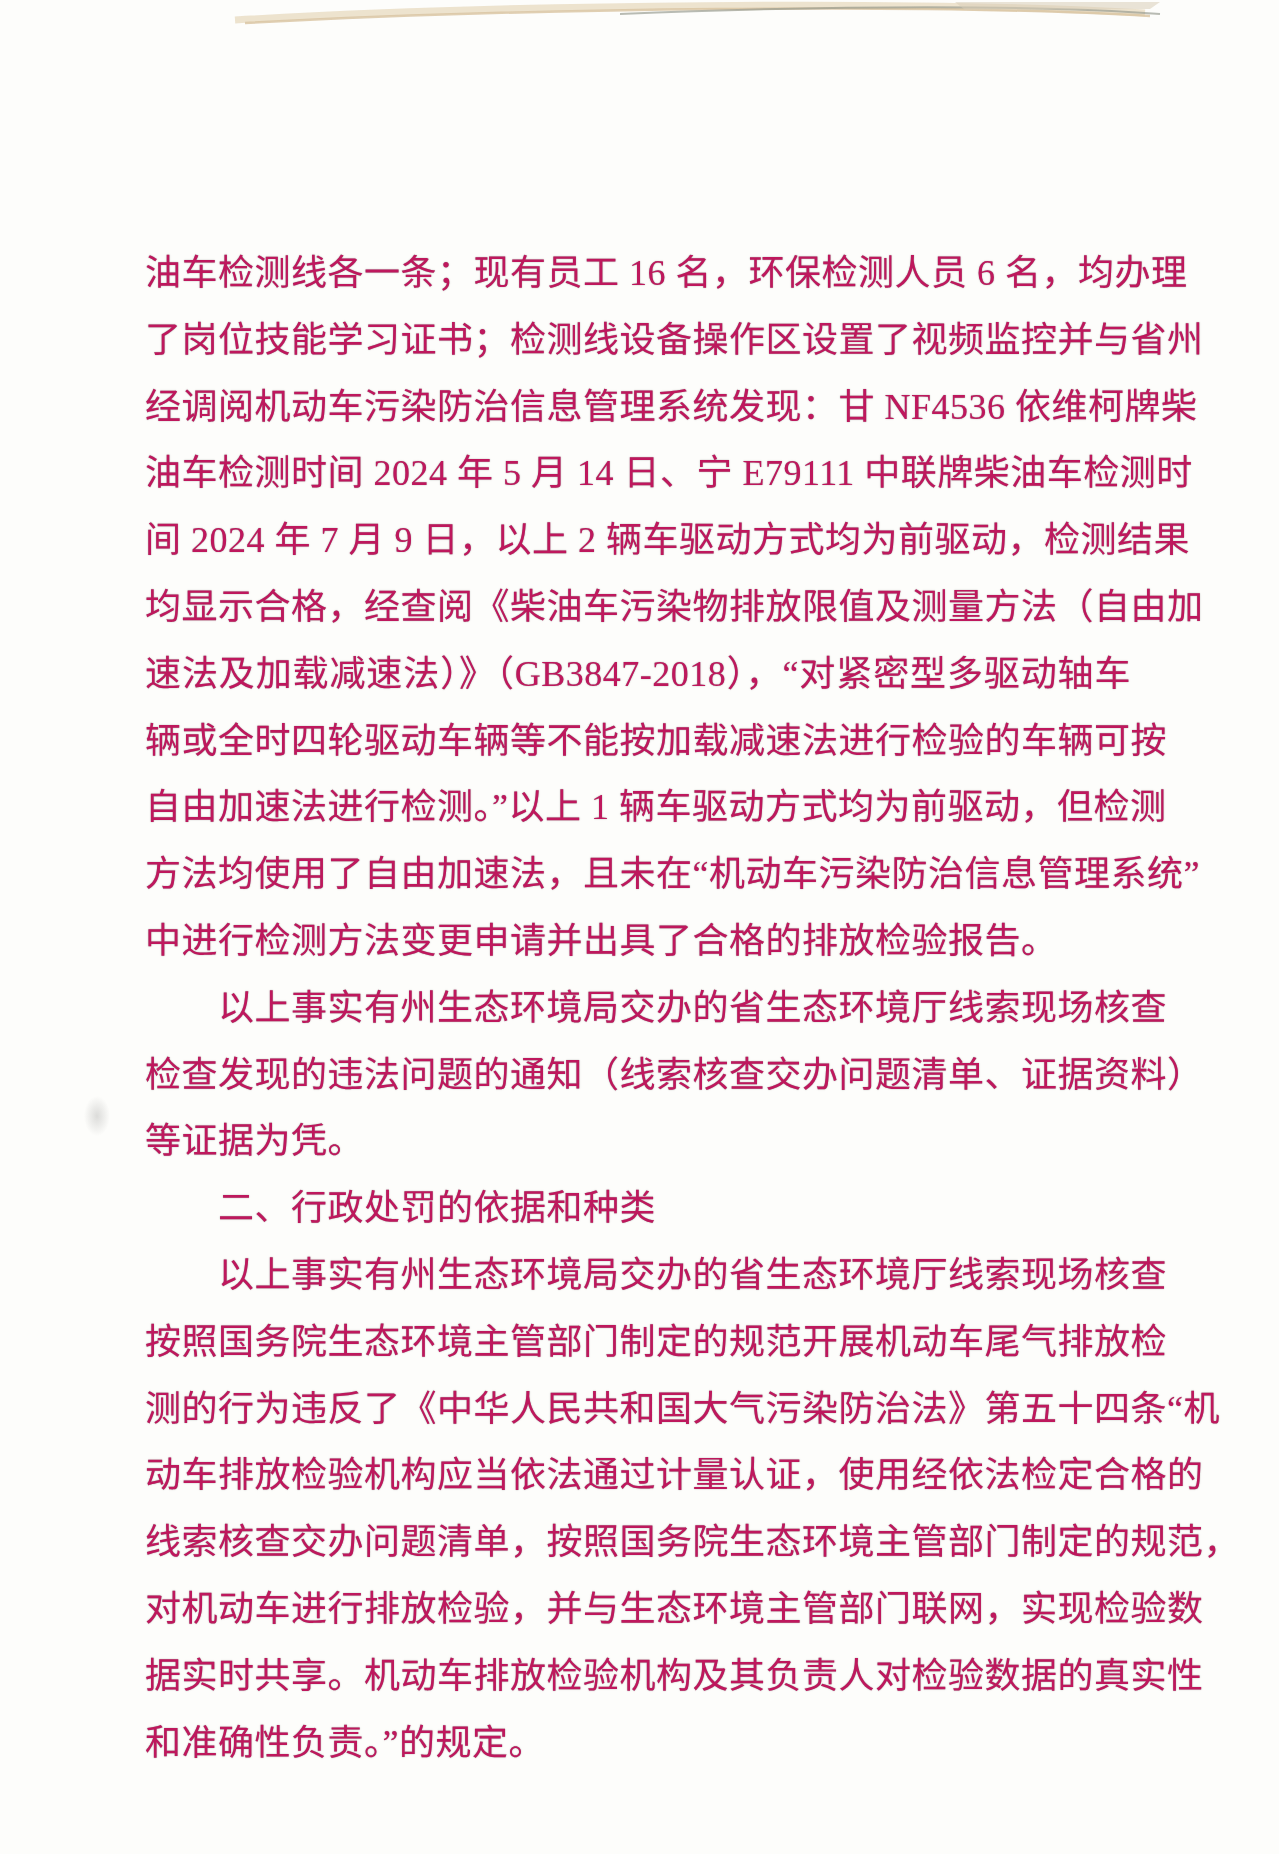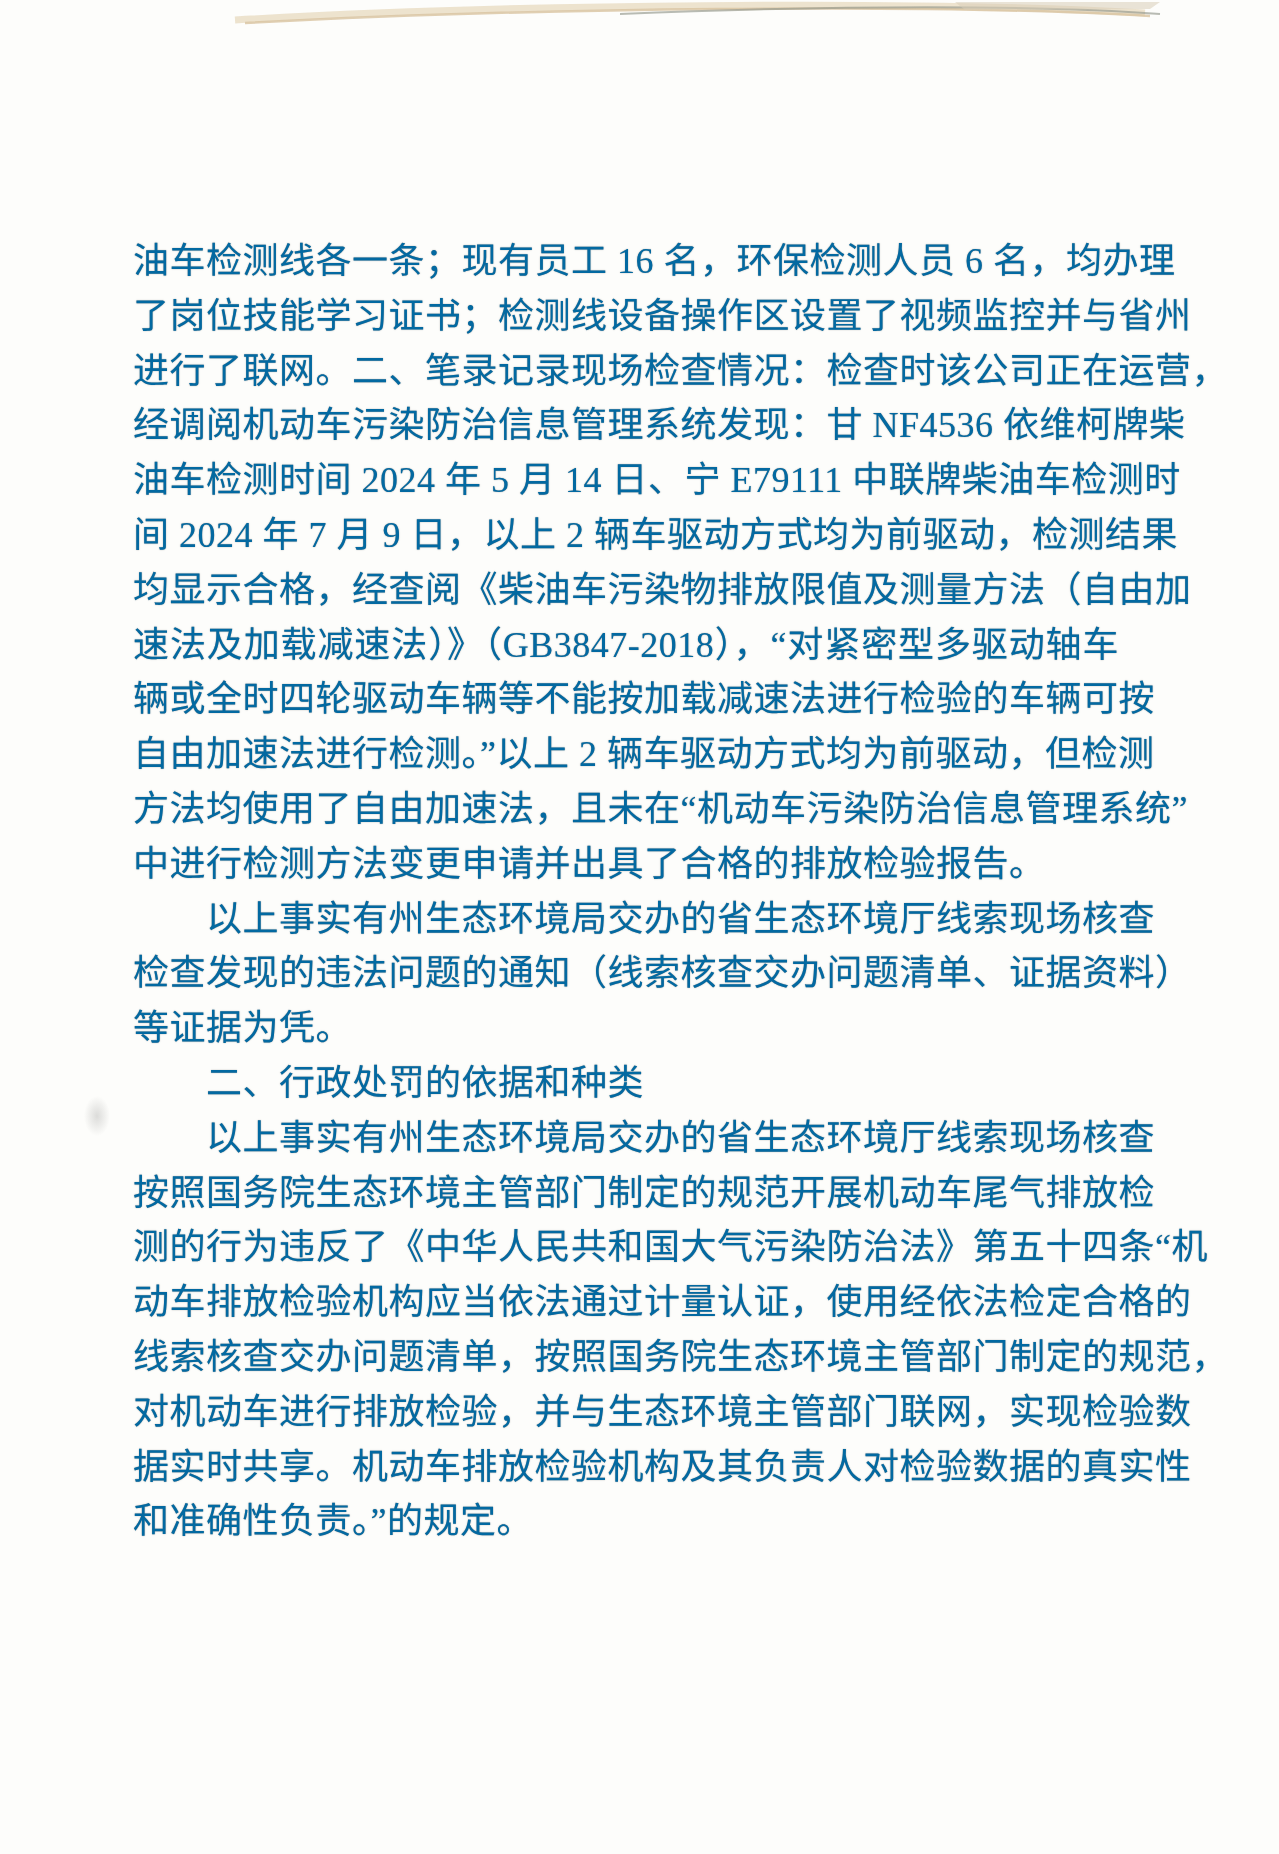--- a/index.html
+++ b/index.html
@@ -33,27 +33,27 @@
     background: radial-gradient(closest-side, rgba(120,120,118,0.25), rgba(120,120,118,0));
     pointer-events: none;
   }
   .text-block {
     position: absolute;
     left: 133px;
     top: 234px;
     width: 986px;
   }
   .line {
-    margin: 0;
+    margin: 12px;
     box-sizing: border-box;
     width: 986px;
     height: 54.8px;
     line-height: 54.8px;
     font-size: 36px;
-    color: #0369a1;
+    color: #be185d;
     letter-spacing: 0.5px;
     white-space: nowrap;
     text-align: justify;
     text-align-last: justify;
     text-shadow: 0 0 1.2px rgba(46,45,43,0.55);
   }
   .line.no-fill {
     text-align: right;
     text-align-last: left;
   }
@@ -73,28 +73,27 @@
     <path d="M 620 14 C 840 5, 1040 5, 1160 14" fill="none" stroke="#93988c" stroke-width="2" opacity="0.65"></path>
     <path d="M 955 2 L 1160 2 L 1150 9 L 965 10 Z" fill="#d9cdb8" opacity="0.55"></path>
   </svg>
 
   <div class="speck"></div>
 
   <main class="text-block">
 
   <p class="line">油车检测线各一条；现有员工 16 名，环保检测人员 6 名，均办理</p>
       <p class="line">了岗位技能学习证书；检测线设备操作区设置了视频监控并与省州</p>
-      <p class="line">进行了联网。二、笔录记录现场检查情况：检查时该公司正在运营，</p>
       <p class="line">经调阅机动车污染防治信息管理系统发现：甘 NF4536 依维柯牌柴</p>
       <p class="line">油车检测时间 2024 年 5 月 14 日、宁 E79111 中联牌柴油车检测时</p>
       <p class="line">间 2024 年 7 月 9 日，以上 2 辆车驱动方式均为前驱动，检测结果</p>
       <p class="line">均显示合格，经查阅《柴油车污染物排放限值及测量方法（自由加</p>
       <p class="line">速法及加载减速法）》（GB3847-2018），“对紧密型多驱动轴车</p>
       <p class="line">辆或全时四轮驱动车辆等不能按加载减速法进行检验的车辆可按</p>
-      <p class="line">自由加速法进行检测。”以上 2 辆车驱动方式均为前驱动，但检测</p>
+      <p class="line">自由加速法进行检测。”以上 1 辆车驱动方式均为前驱动，但检测</p>
       <p class="line">方法均使用了自由加速法，且未在“机动车污染防治信息管理系统”</p>
       <p class="line no-fill">中进行检测方法变更申请并出具了合格的排放检验报告。</p>
       <p class="line indent">以上事实有州生态环境局交办的省生态环境厅线索现场核查</p>
       <p class="line">检查发现的违法问题的通知（线索核查交办问题清单、证据资料）</p>
       <p class="line no-fill">等证据为凭。</p>
       <p class="line indent no-fill">二、行政处罚的依据和种类</p>
       <p class="line indent">以上事实有州生态环境局交办的省生态环境厅线索现场核查</p>
       <p class="line">按照国务院生态环境主管部门制定的规范开展机动车尾气排放检</p>
       <p class="line">测的行为违反了《中华人民共和国大气污染防治法》第五十四条“机</p>
       <p class="line">动车排放检验机构应当依法通过计量认证，使用经依法检定合格的</p>

